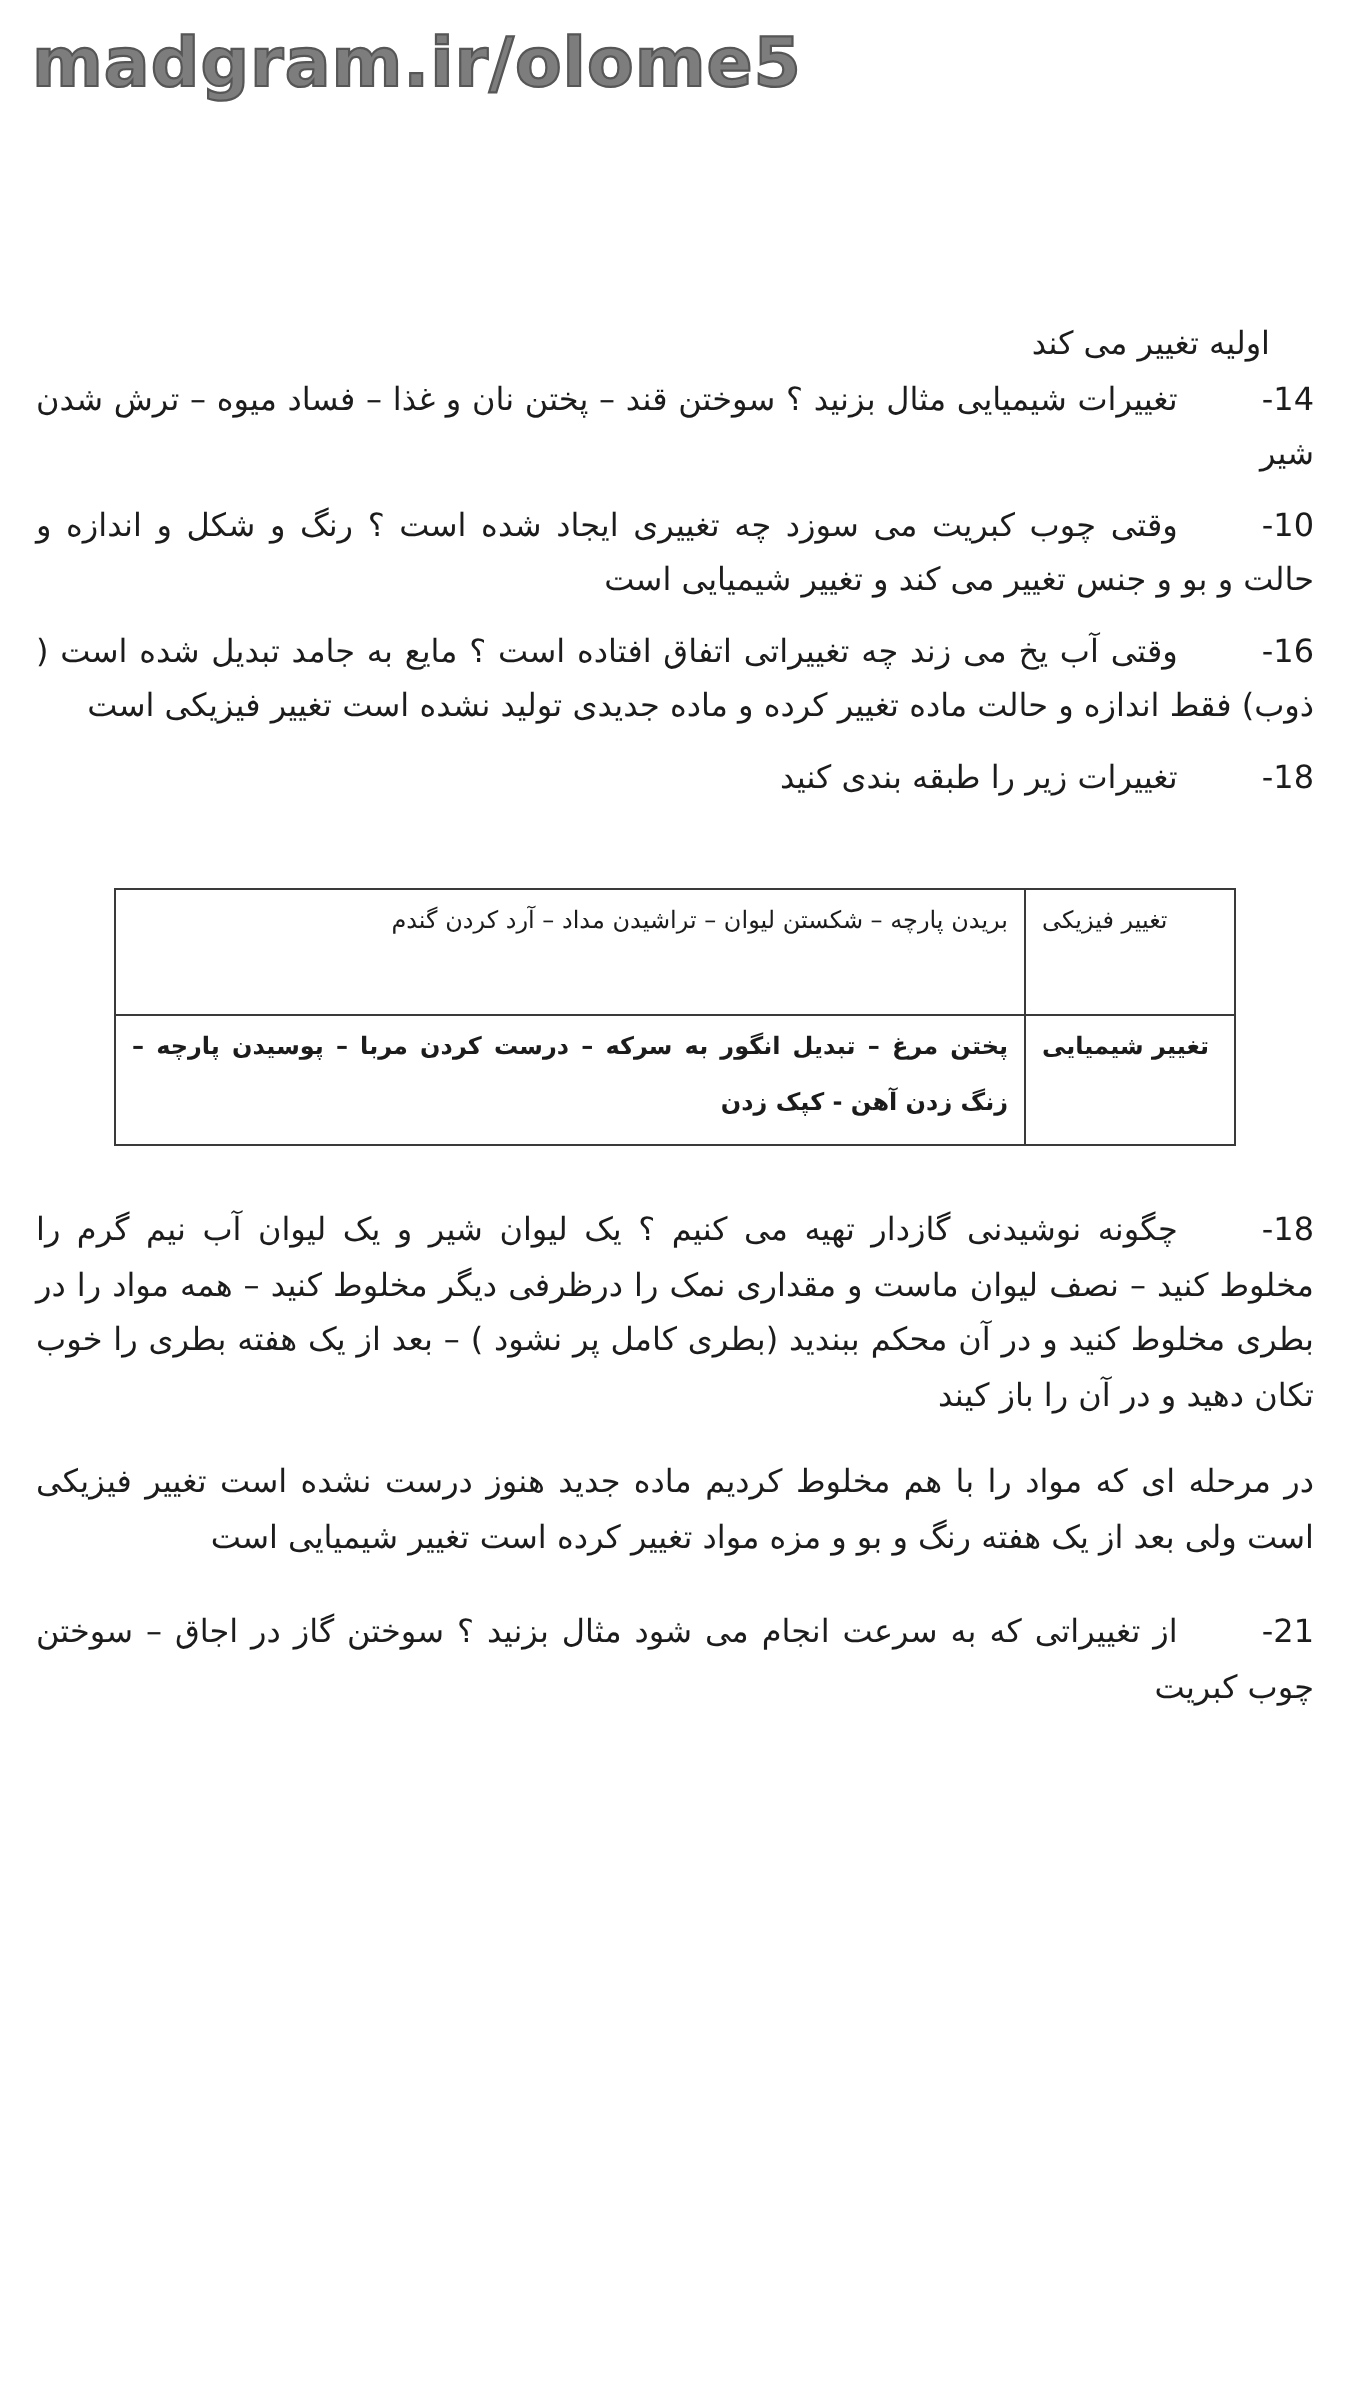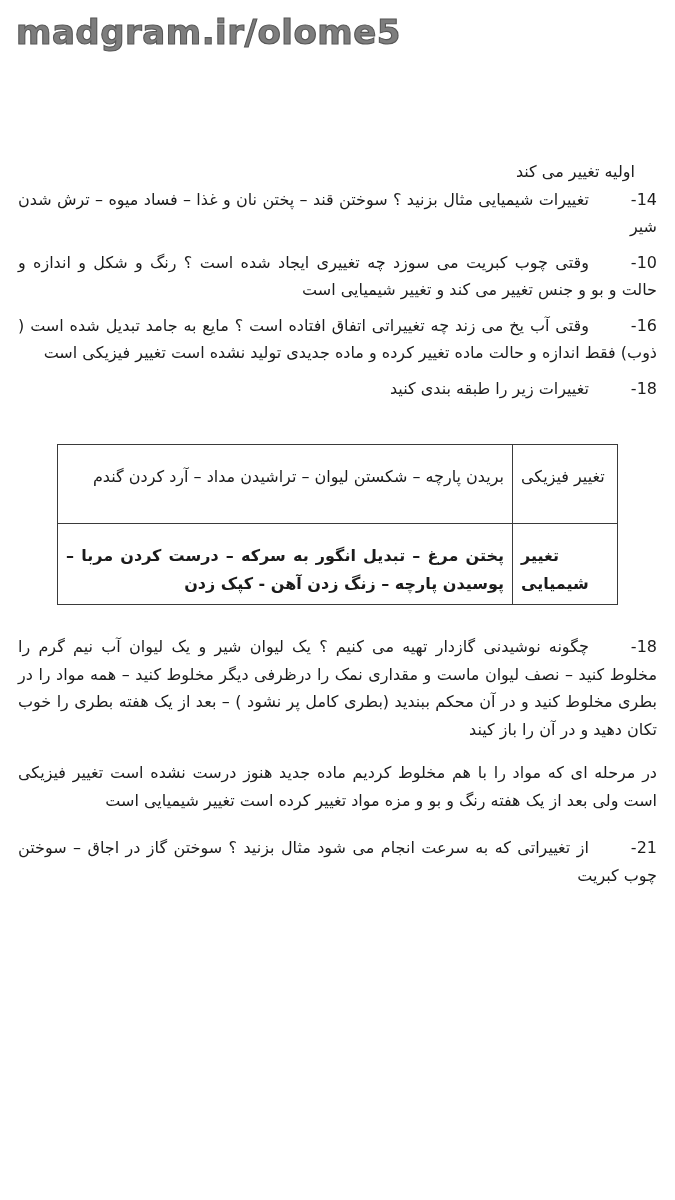--- a/index.html
+++ b/index.html
@@ -28,22 +28,22 @@
   .qnum{white-space:nowrap;}
   .qtab{display:inline-block;width:42px;height:1px;}
   .tablewrap{margin:42px 39px 28px 39px;}
   table.cls{
     border-collapse:collapse;width:100%;
     direction:rtl;
   }
   table.cls td{
     border:1.5px solid #3a3a3a;
     vertical-align:top;
-    padding:18px 8px 4px 8px;
-    font-size:16px;line-height:27.5px;
+    padding:2px 8px 4px 8px;
+    font-size:12px;line-height:27.5px;
   }
   td.labelcell{width:88px;text-align:left;}
   td.examplecell{text-align:justify;}
   tr.r1 td{height:56px;}
   tr.r2 td{height:58px;font-weight:bold;}
   .para{margin:16px 0 20px 0;}
   .q-last{margin-top:0;}
 </style>
 </head>
 <body>

